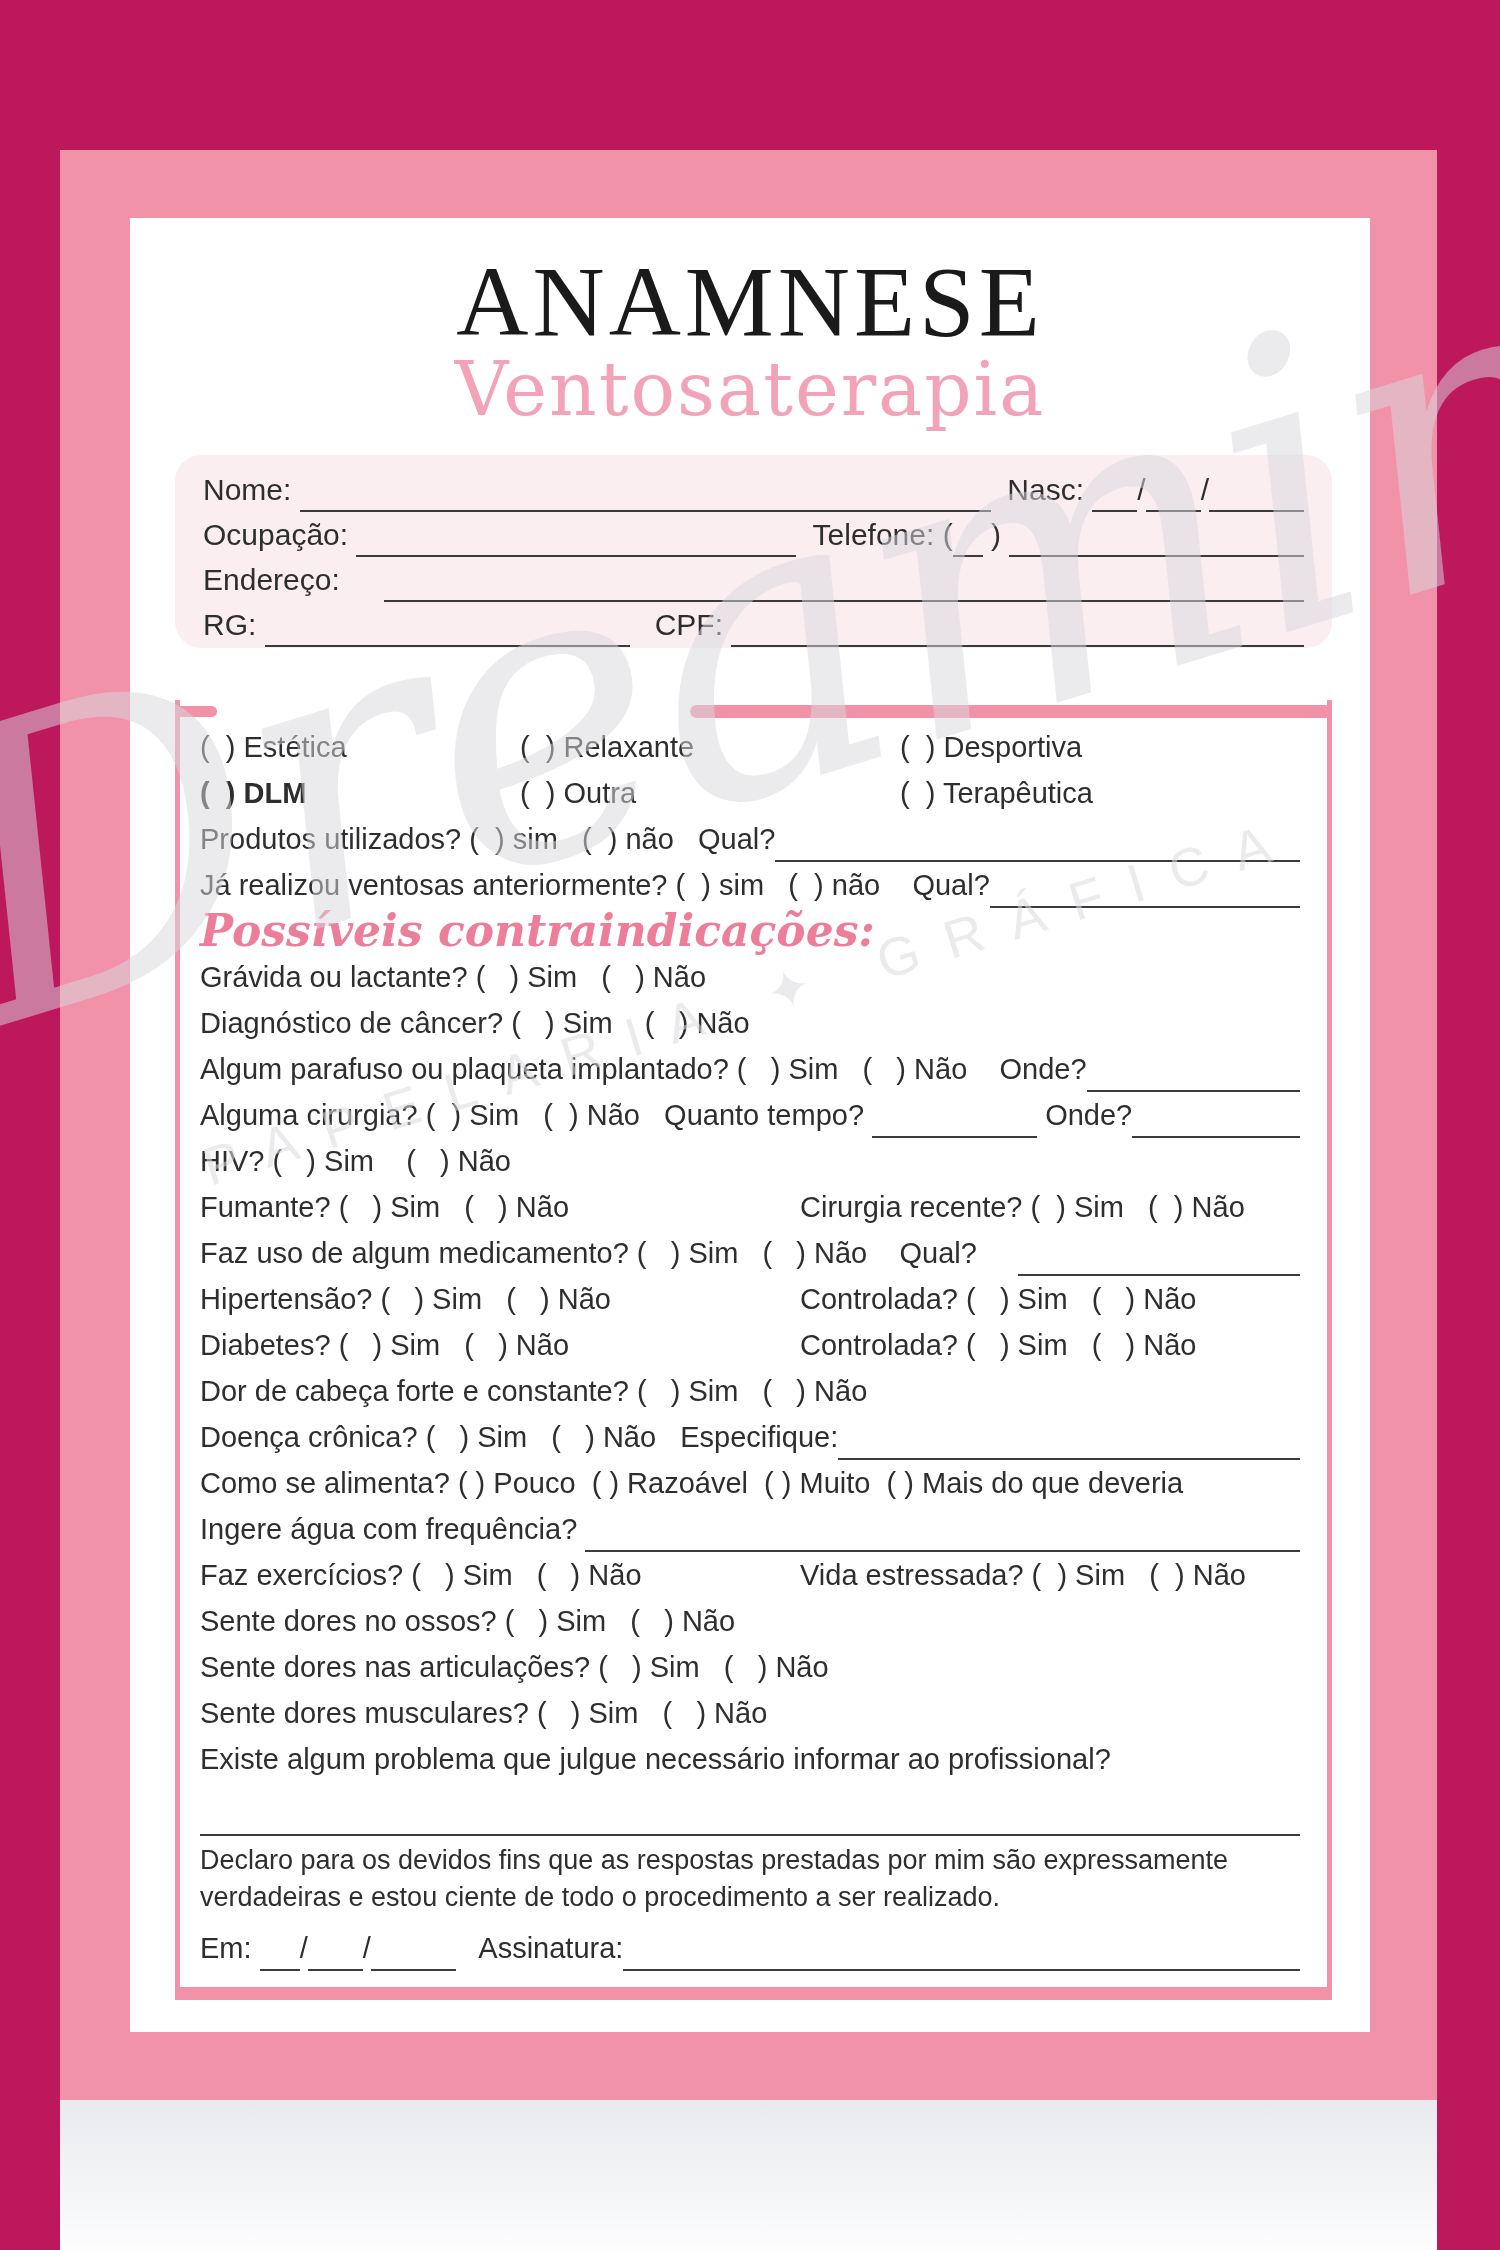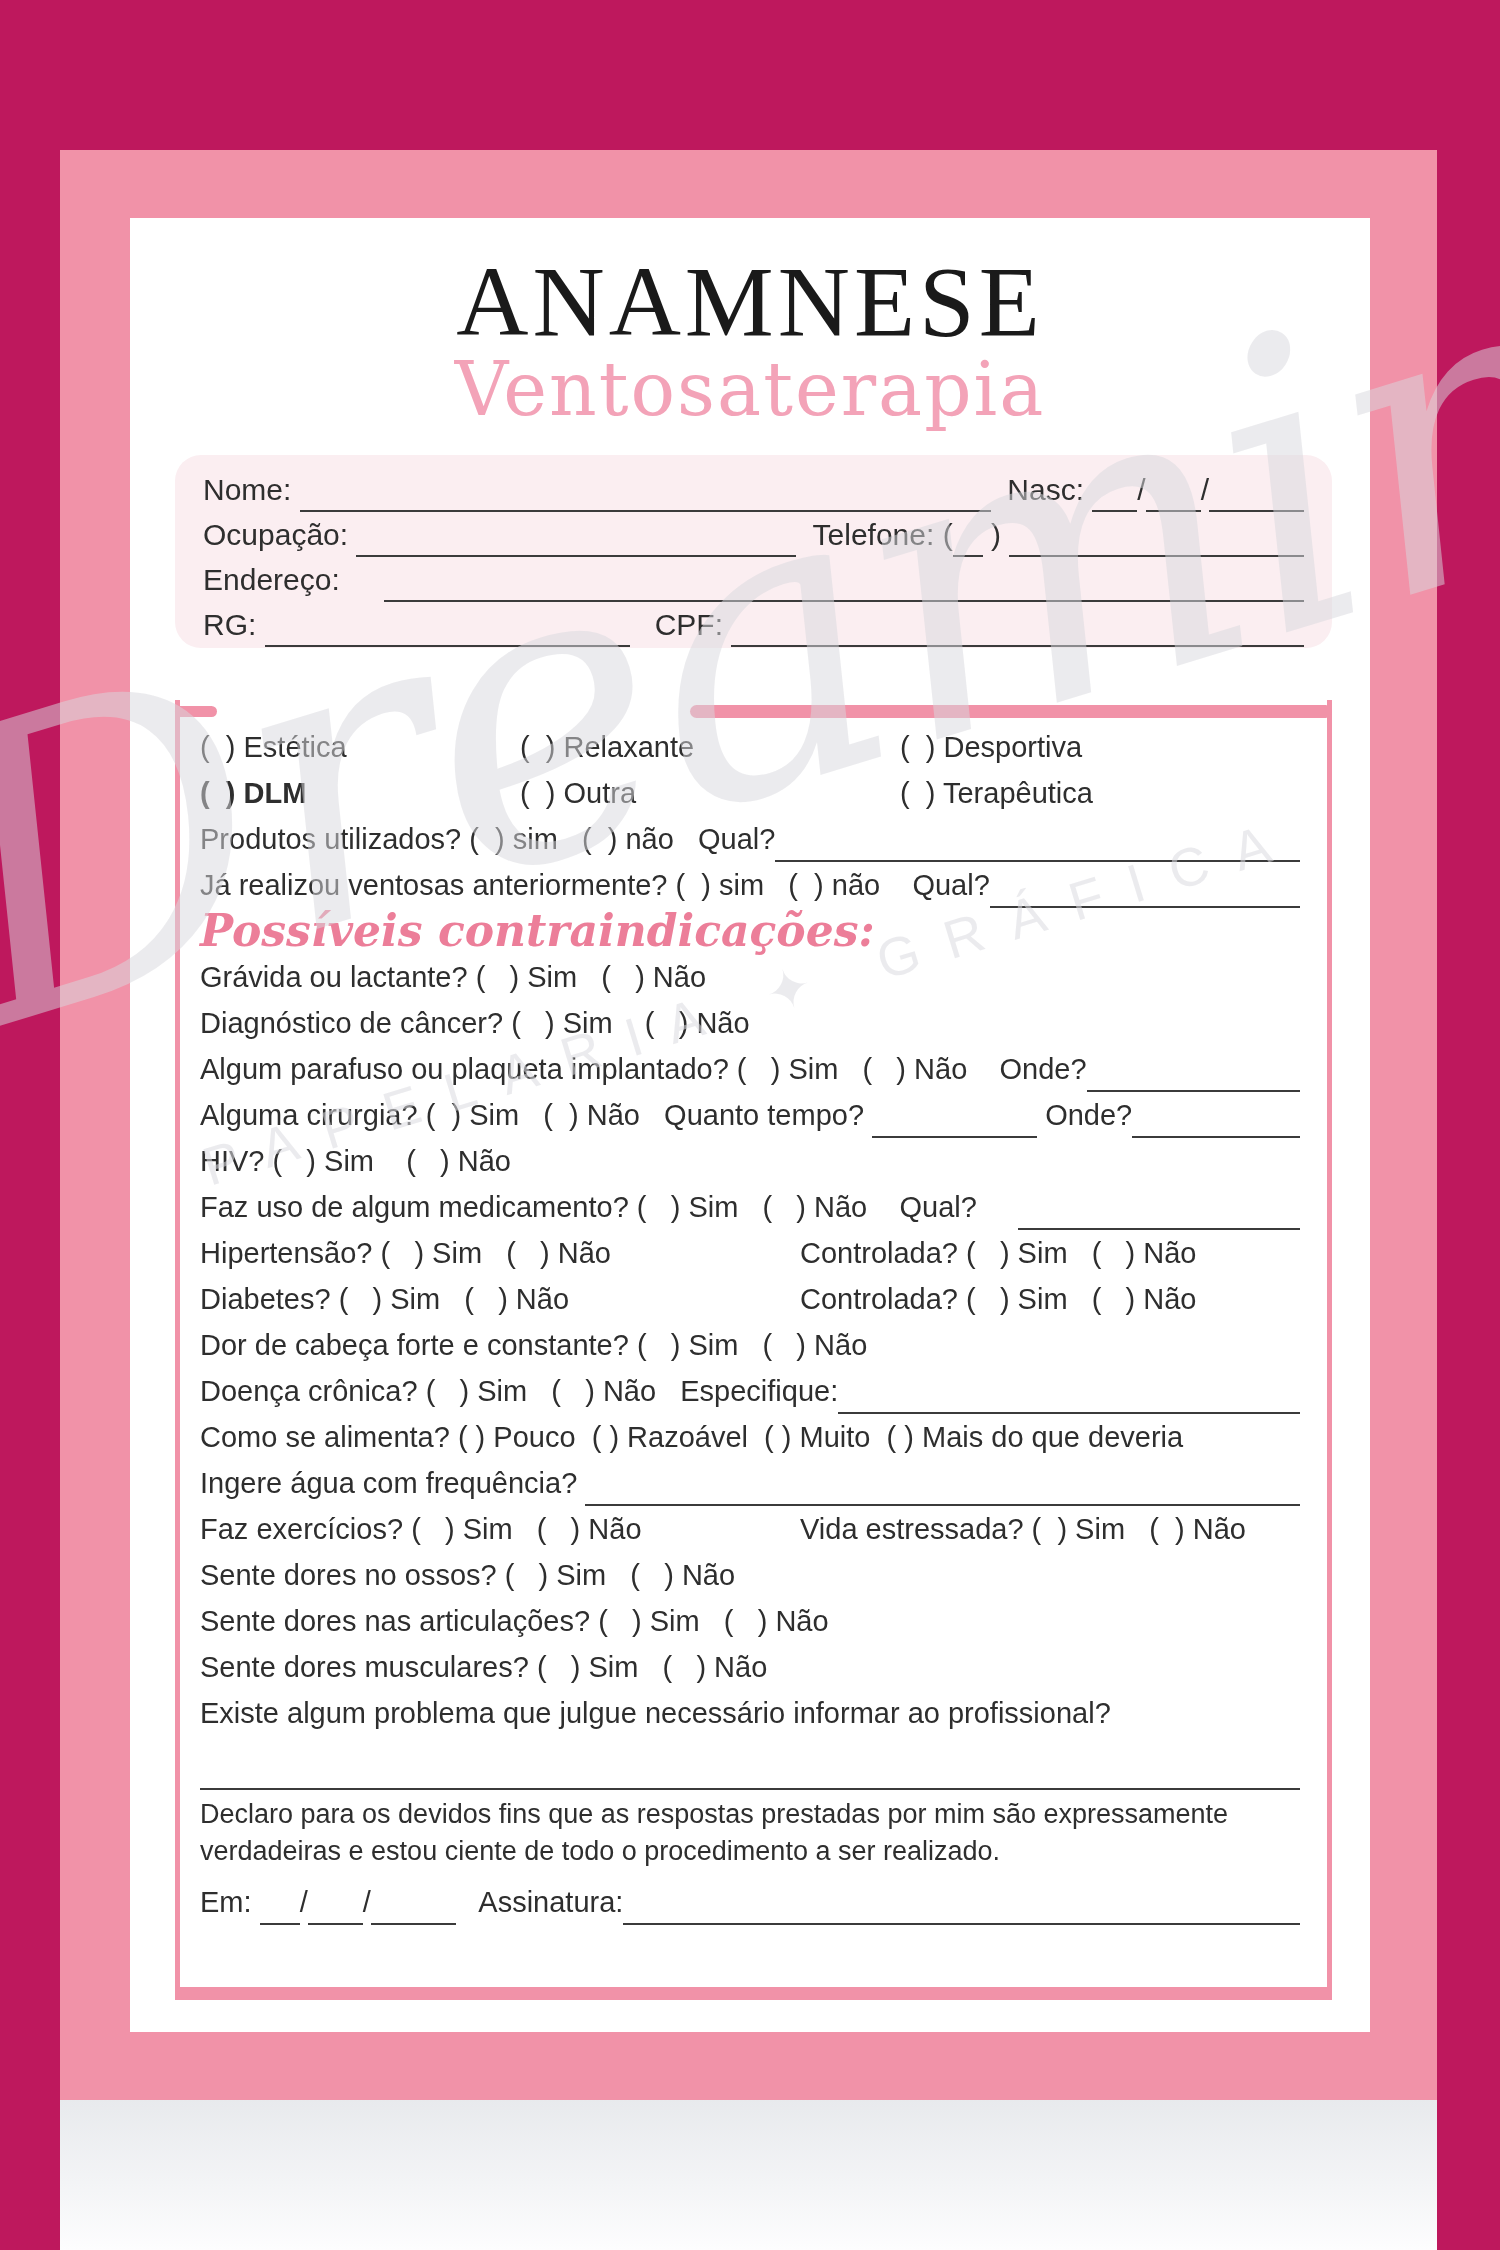--- a/index.html
+++ b/index.html
@@ -156,20 +156,28 @@
                 <span class="t"> Onde?</span>
                 <span class="bl fl"></span>
               </div>
             </div>
             <div class="row">
               <div class="grp" style="left: 0px;">
                 <span class="t">HIV? (   ) Sim    (   ) Não</span>
               </div>
             </div>
             <div class="row">
+              <div class="grp" style="left: 0px;">
+                <span class="t">Fumante? (   ) Sim   (   ) Não</span>
+              </div>
+              <div class="grp" style="left: 600px;">
+                <span class="t">Cirurgia recente? (  ) Sim   (  ) Não</span>
+              </div>
+            </div>
+            <div class="row">
               <div class="grp" style="left: 0px; right: 0px; gap: 41px;">
                 <span class="t">Faz uso de algum medicamento? (   ) Sim   (   ) Não    Qual?</span>
                 <span class="bl fl"></span>
               </div>
             </div>
             <div class="row">
               <div class="grp" style="left: 0px;">
                 <span class="t">Hipertensão? (   ) Sim   (   ) Não</span>
               </div>
               <div class="grp" style="left: 600px;">

